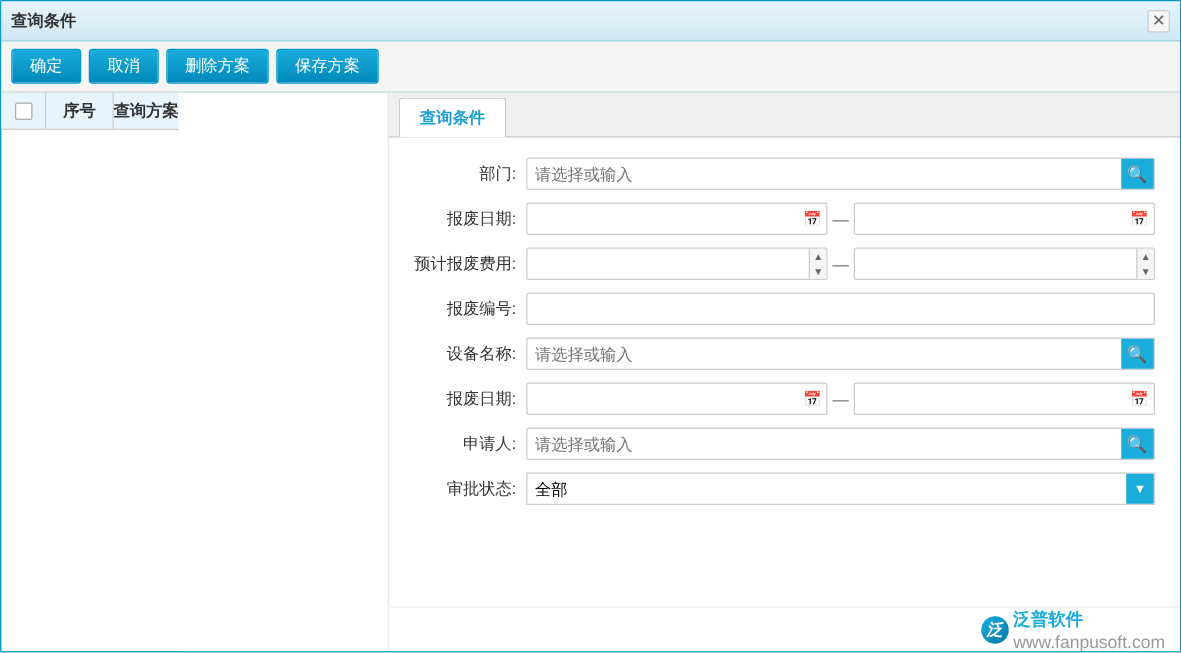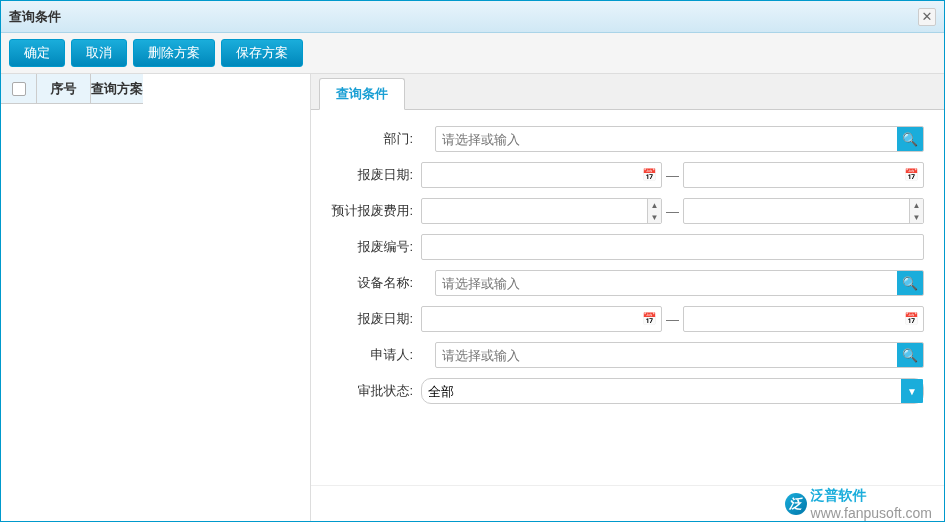--- a/index.html
+++ b/index.html
@@ -148,21 +148,20 @@
     }
 
     .input-with-icon {
       flex: 1;
       display: flex;
       align-items: center;
       border: 1px solid #ccc;
       border-radius: 2px;
       height: 26px;
       background: #fff;
-      margin-left: 14px;
     }
     .input-with-icon input {
       flex: 1;
       height: 100%;
       border: none;
       outline: none;
       padding: 0 6px;
       font-size: 13px;
       color: #999;
       background: transparent;
@@ -252,21 +251,21 @@
       font-size: 8px;
       color: #666;
       background: #f5f5f5;
     }
 
     .select-control {
       flex: 1;
       display: flex;
       align-items: flex-end;
       border: 1px solid #ccc;
-      border-radius: 10px;
+      border-radius: 0;
       height: 26px;
       background: #fff;
     }
     .select-control select {
       flex: 1;
       height: 100%;
       border: none;
       outline: none;
       padding: 0 6px;
       font-size: 13px;

